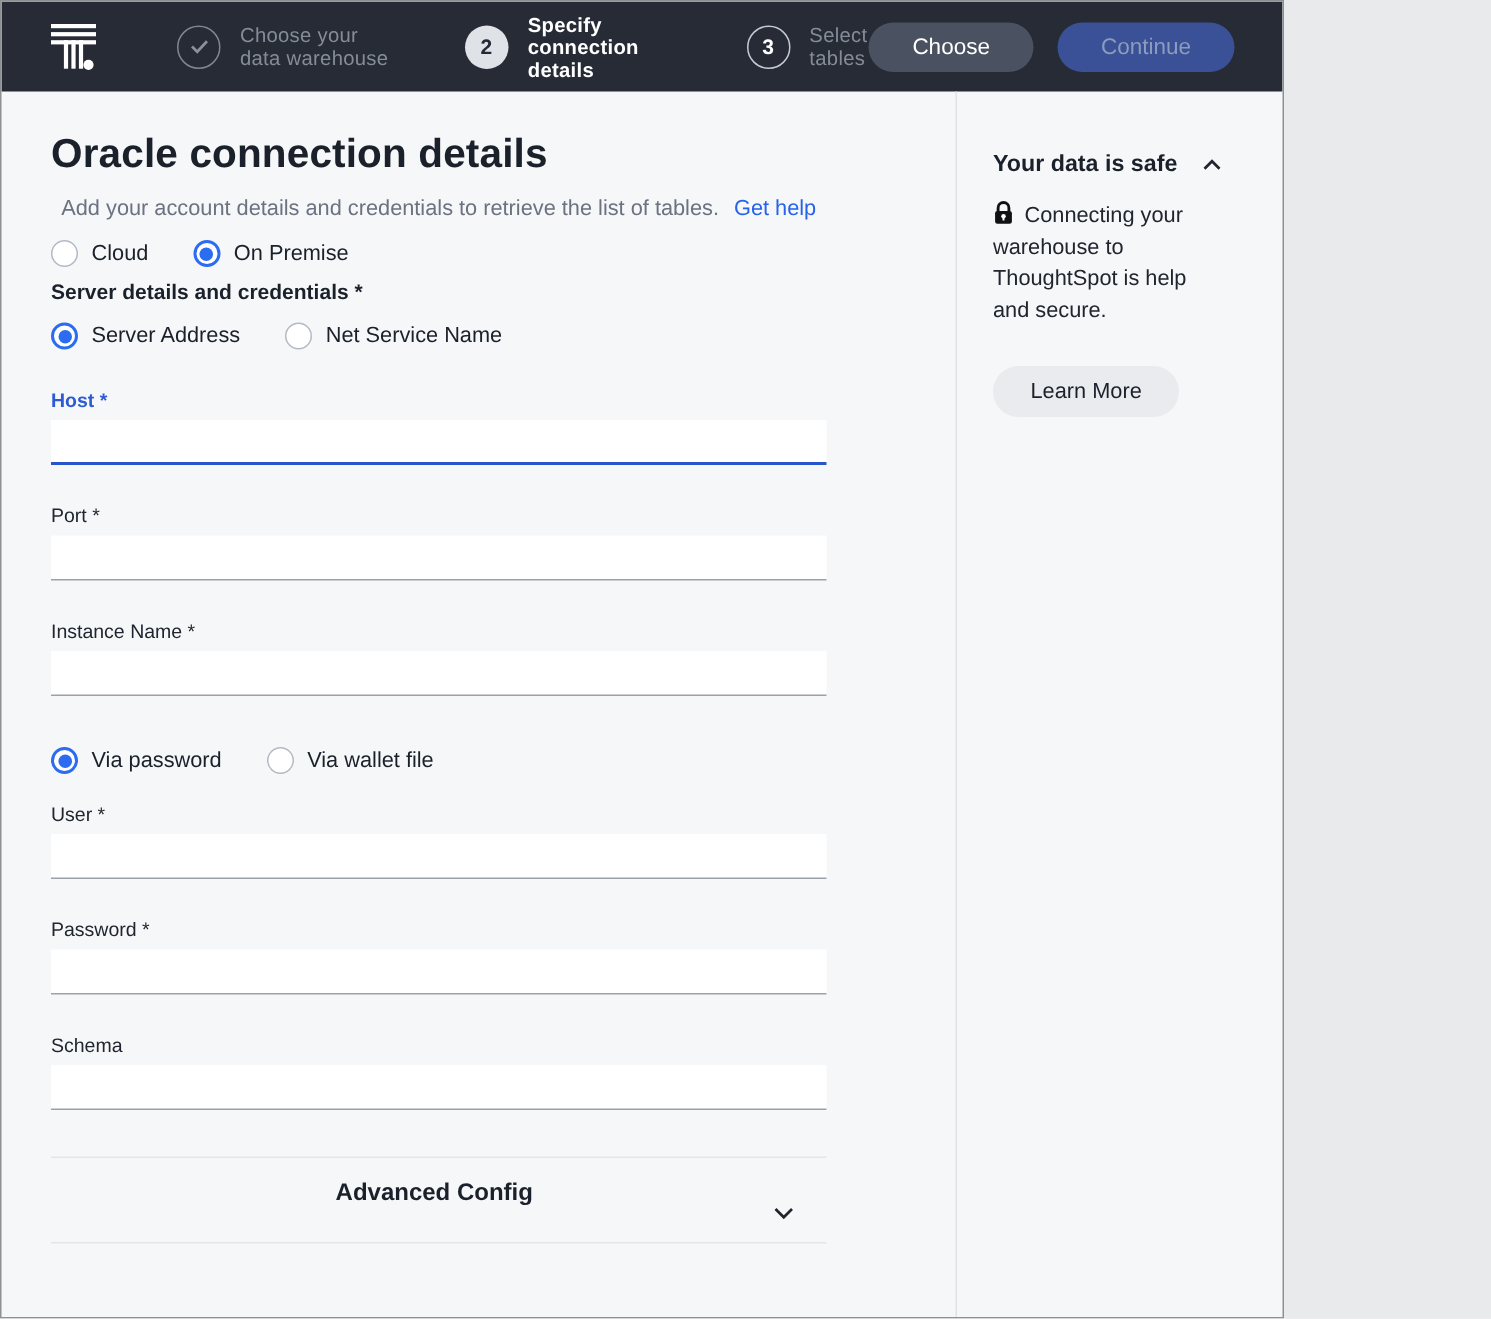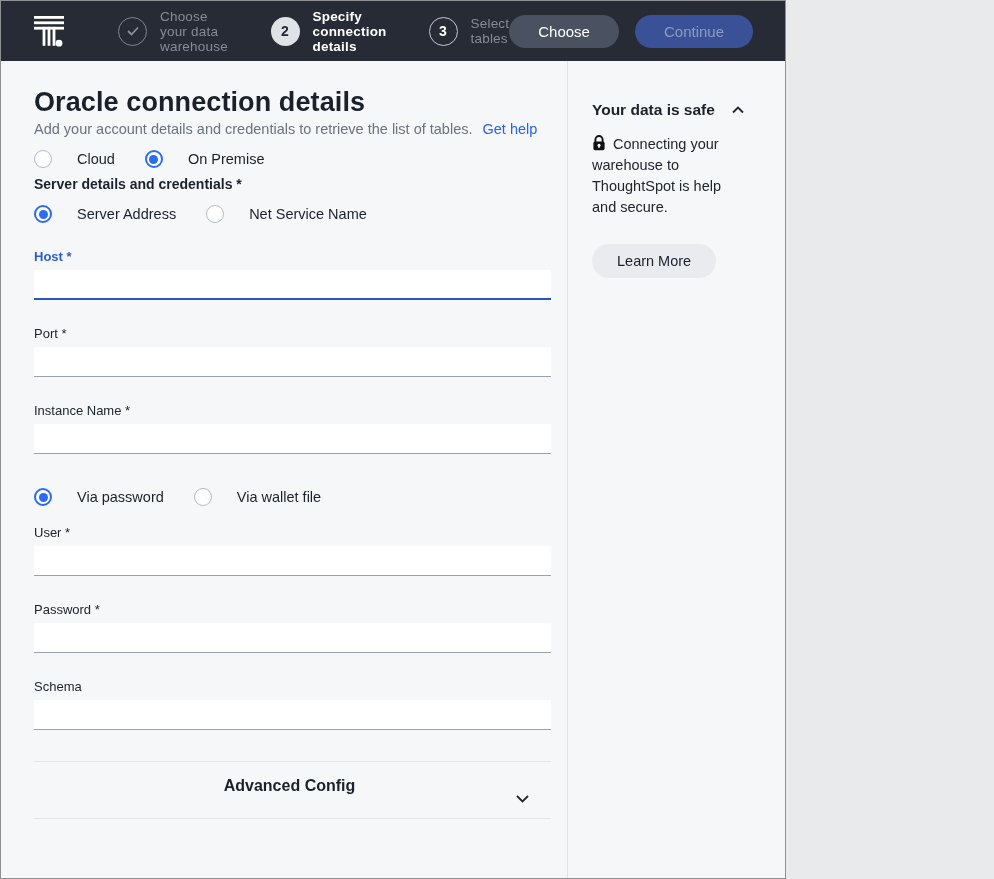--- a/index.html
+++ b/index.html
@@ -1,18 +1,18 @@
 <!DOCTYPE html>
 <html><head>
 <meta charset="utf-8">
 <style>
   * { margin: 0; padding: 0; box-sizing: border-box; }
   html, body { background: #e9eaec; font-family: "Liberation Sans", sans-serif; }
   .window {
-    width: 786px; height: 879px;
+    width: 856px; height: 879px;
     border: 1px solid #8f9093;
     background: #f6f7f9;
     position: relative;
     overflow: hidden;
   }
 
   
   .topbar {
     height: 60px;
     background: #262b35;
@@ -47,36 +47,36 @@
   .main { flex: 1 1 auto; padding: 26px 0 0 33px; }
   .form-col { width: 517px; }
   .aside {
     width: 218px; flex: 0 0 auto;
     border-left: 1px solid #e0e2e6;
     padding: 40px 20px 0 24px;
   }
 
   
   .page-title { font-size: 27px; font-weight: bold; color: #1b212b; letter-spacing: .1px; }
-  .subtitle-row { margin-top: 3px; font-size: 14.5px; color: #6b7280; }
+  .subtitle-row { margin-top: 13px; font-size: 14.5px; color: #6b7280; text-align: center; }
   .help-link { color: #2563eb; text-decoration: none; margin-left: 10px; cursor: pointer; }
 
   .group-label { margin-top: 28px; font-size: 14px; font-weight: bold; color: #1b212b; }
   .radio-row { margin-top: 13px; display: flex; align-items: center; gap: 30px; }
   .radio-opt { display: flex; align-items: center; gap: 9px; cursor: pointer; }
   .radio-dot {
     width: 18px; height: 18px; border-radius: 50%;
     border: 1.5px solid #b3bac5; background: #ffffff;
     display: flex; align-items: center; justify-content: center; flex: 0 0 auto;
   }
   .radio-dot.selected { border: 2px solid #2b6cf0; }
   .radio-dot.selected::after {
     content: ""; width: 9px; height: 9px; border-radius: 50%; background: #2b6cf0;
   }
-  .radio-label { font-size: 14.5px; color: #1b212b; margin-left: 16px; }
+  .radio-label { font-size: 14.5px; color: #1b212b; }
 
   .field { margin-top: 26px; }
   .field-label { font-size: 13px; color: #20262f; }
   .field-label.focused { color: #2d5bd3; font-weight: bold; }
   .field-input {
     display: block; width: 517px; height: 30px; margin-top: 6px;
     background: #ffffff; border: none; border-bottom: 1px solid #9aa1ab;
     outline: none; font-size: 14px; color: #1b212b; padding: 0 8px;
     font-family: "Liberation Sans", sans-serif;
   }

